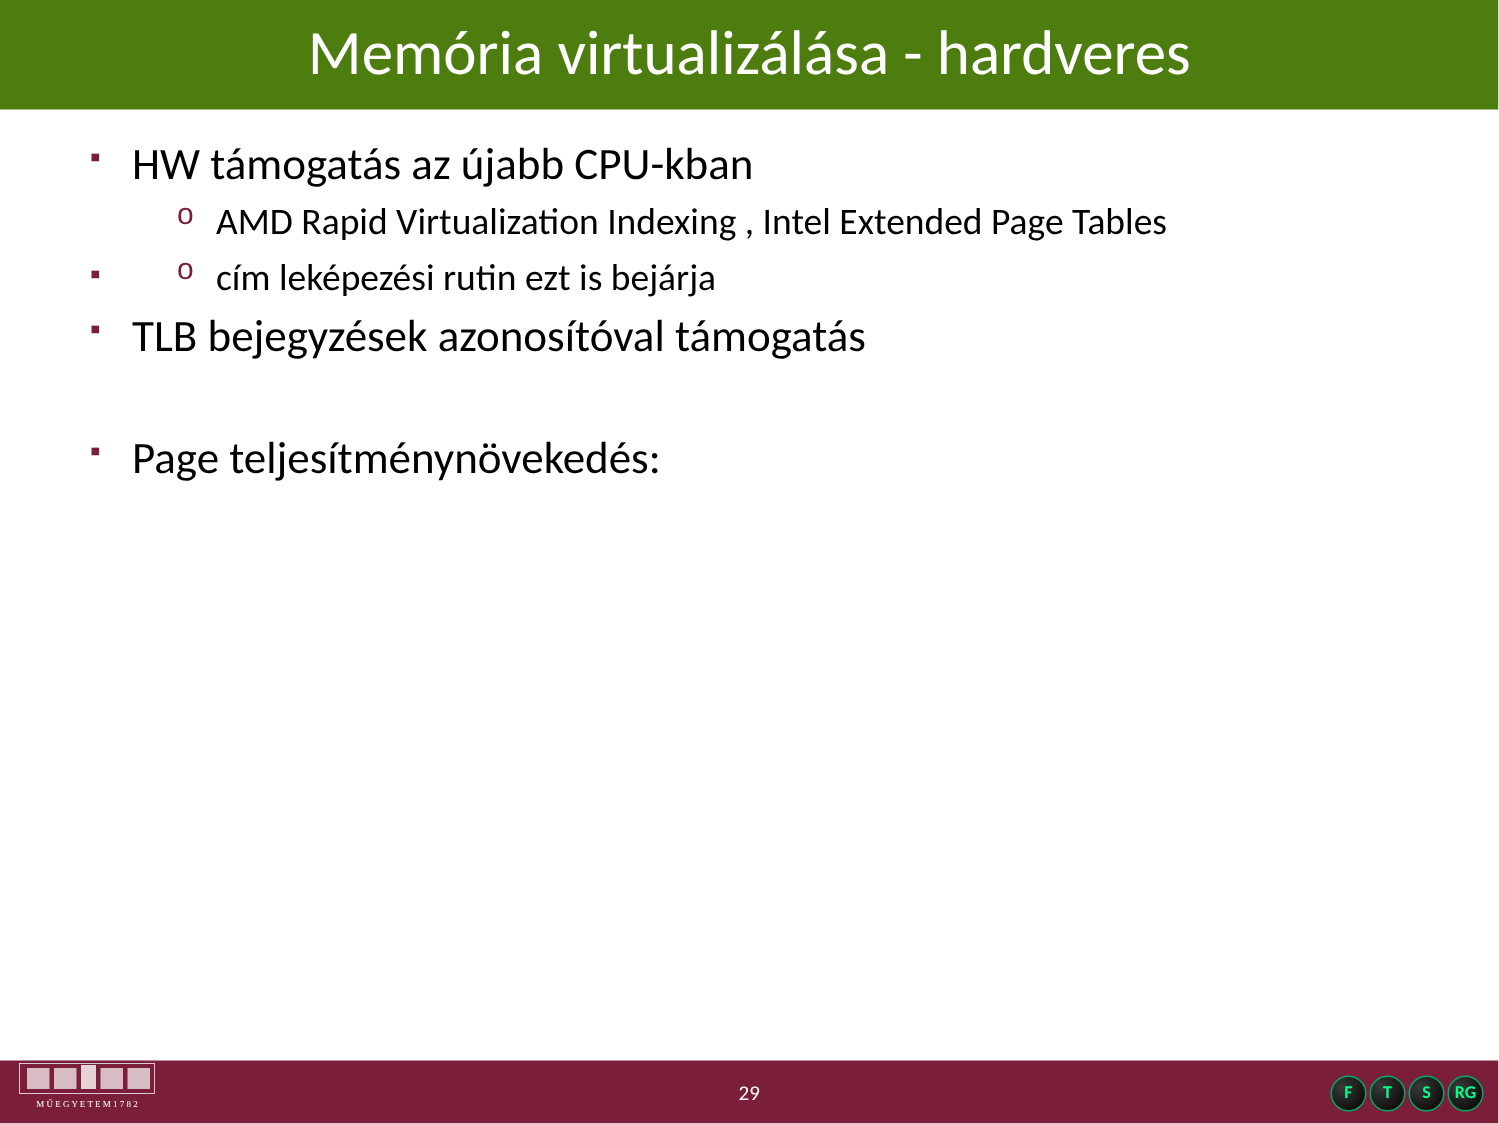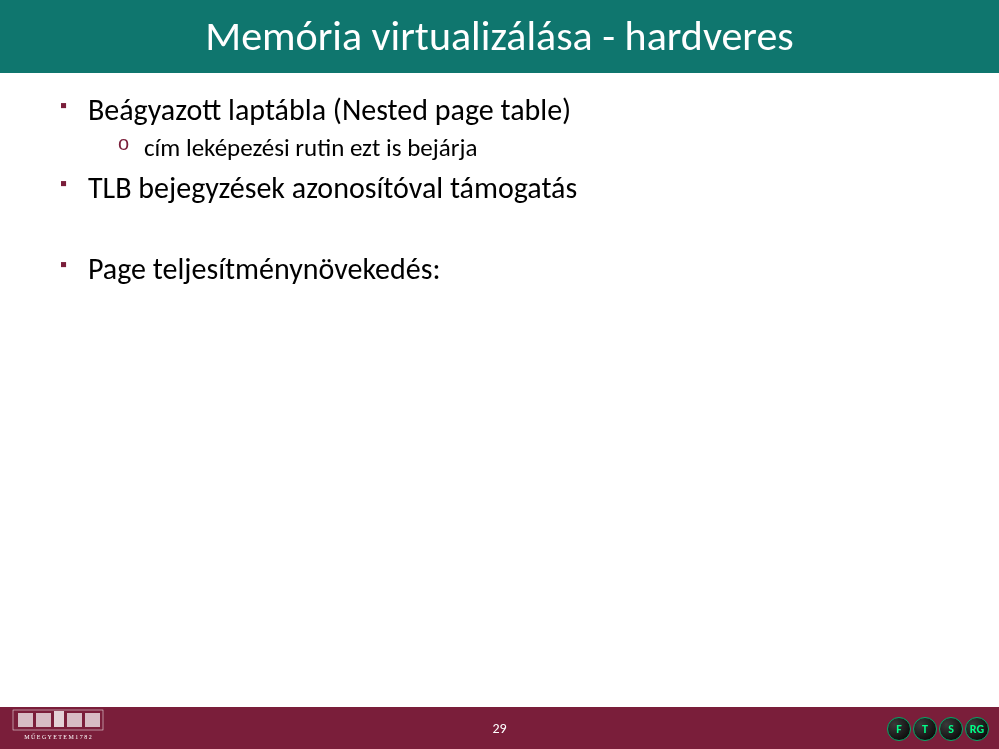--- a/index.html
+++ b/index.html
@@ -9,21 +9,21 @@
     }
     body {
       width: 999px;
       height: 749px;
       font-family: Calibri, Arial, sans-serif;
       background: #ffffff;
       overflow: hidden;
       position: relative;
     }
     .header {
-      background: #0f766e;
+      background: #4d7c0f;
       color: #ffffff;
       text-align: center;
       padding: 10px 0 12px 0;
       font-size: 42px;
       font-weight: 400;
     }
     .content {
       padding: 18px 40px 0 40px;
     }
     ul {
@@ -126,21 +126,28 @@
 </head>
 <body>
 
 <div class="header">
   <span>Memória virtualizálása - hardveres</span>
 </div>
 
 <div class="content">
   <ul class="level1">
     <li>
-      <span>Beágyazott laptábla (Nested page table)</span>
+      <span>HW támogatás az újabb CPU-kban</span>
+      <ul class="level2">
+        <li>
+          <span>AMD Rapid Virtualization Indexing , Intel Extended Page Tables</span>
+        </li>
+      </ul>
+    </li>
+    <li>
       <ul class="level2">
         <li>
           <span>cím leképezési rutin ezt is bejárja</span>
         </li>
       </ul>
     </li>
     <li>
       <span>TLB bejegyzések azonosítóval támogatás</span>
     </li>
     <li class="spacer"></li>

